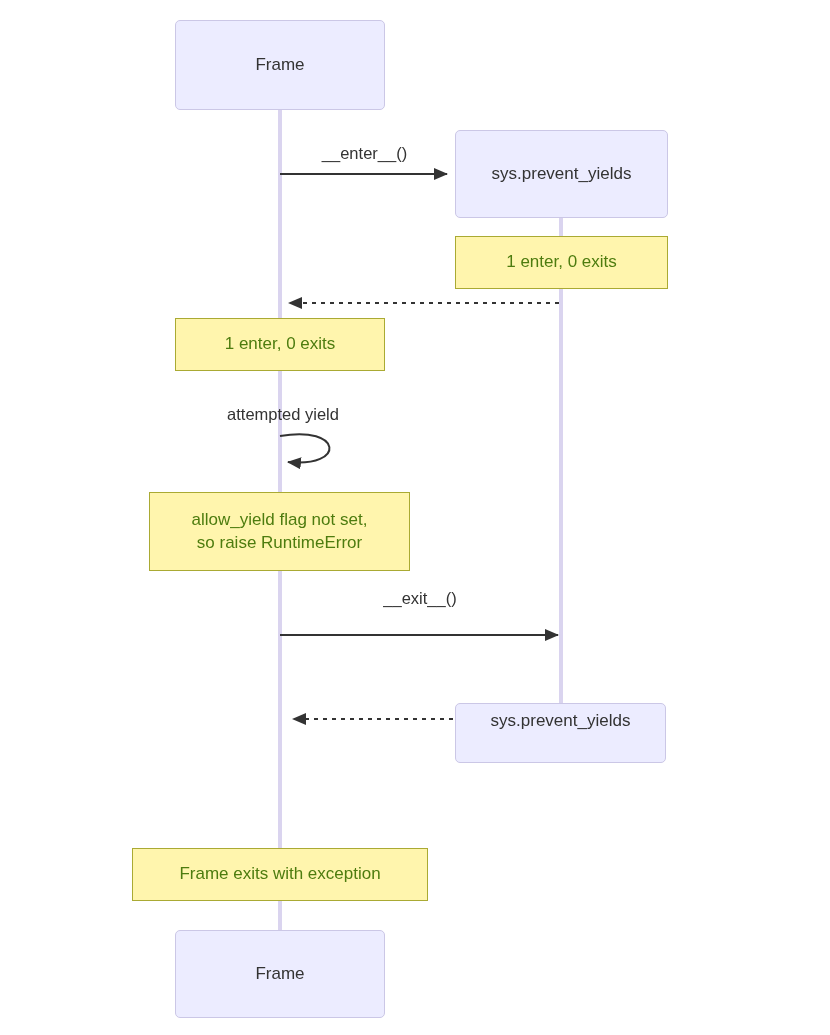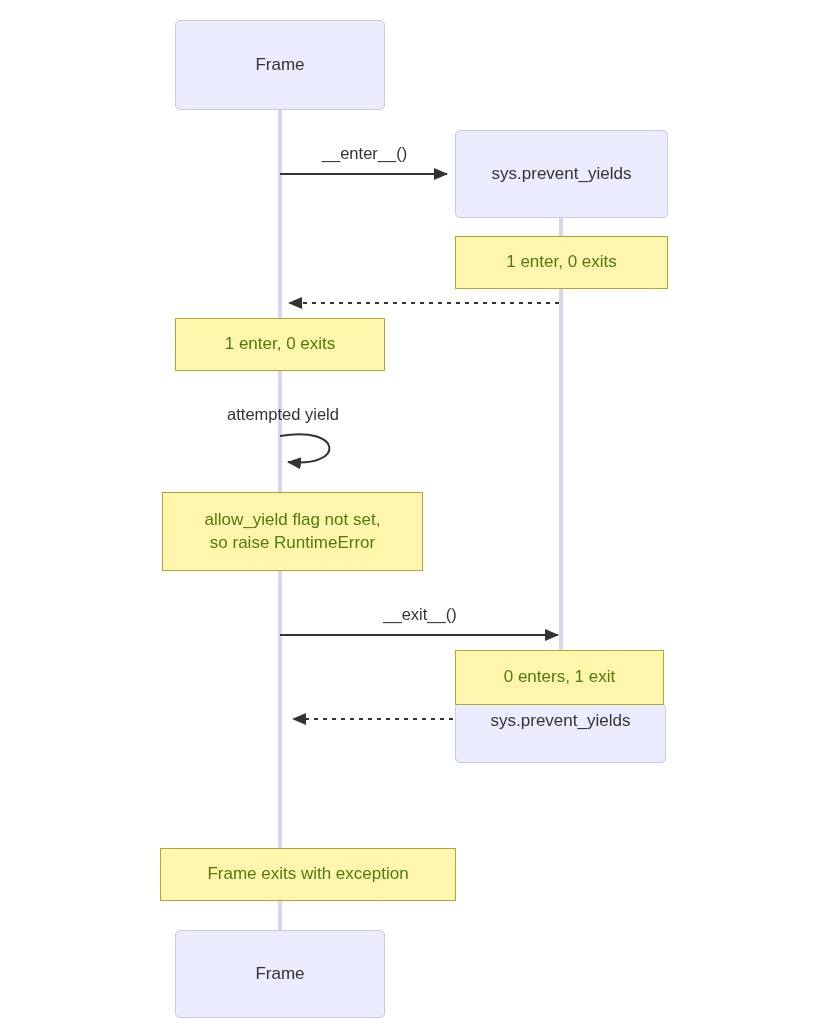--- a/index.html
+++ b/index.html
@@ -78,22 +78,21 @@
   <div class="actor top-align" style="left:455px;top:703px;width:211px;height:60px;">
     <span>sys.prevent_yields</span>
   </div>
 
   <div class="actor" style="left:175px;top:930px;width:210px;height:88px;">
     <span>Frame</span>
   </div>
 
   <div class="msg-label" style="left:183px;top:402px;width:200px;">attempted yield</div>
   <div class="msg-label" style="left:280px;top:141px;width:169px;">__enter__()</div>
-  <div class="msg-label" style="left:280px;top:602px;width:280px;">__exit__()</div>
+  <div class="msg-label" style="left:280px;top:586px;width:280px;">__exit__()</div>
 
   <div class="note" style="left:455px;top:236px;width:213px;height:53px;">1 enter, 0 exits</div>
   <div class="note" style="left:175px;top:318px;width:210px;height:53px;">1 enter, 0 exits</div>
-  <div class="note" style="left:162px;top:492px;width:261px;height:79px;">allow_yield flag not set,
+  <div class="note" style="left:149px;top:492px;width:261px;height:79px;">allow_yield flag not set,
 so raise RuntimeError</div>
-  <div class="note" style="left:455px;top:650px;width:209px;height:55px;">0 enters, 1 exit</div>
-  <div class="note" style="left:132px;top:848px;width:296px;height:53px;margin-left:28px;">Frame exits with exception</div>
+  <div class="note" style="left:132px;top:848px;width:296px;height:53px;">Frame exits with exception</div>
 
 </div>
 
 </body></html>

